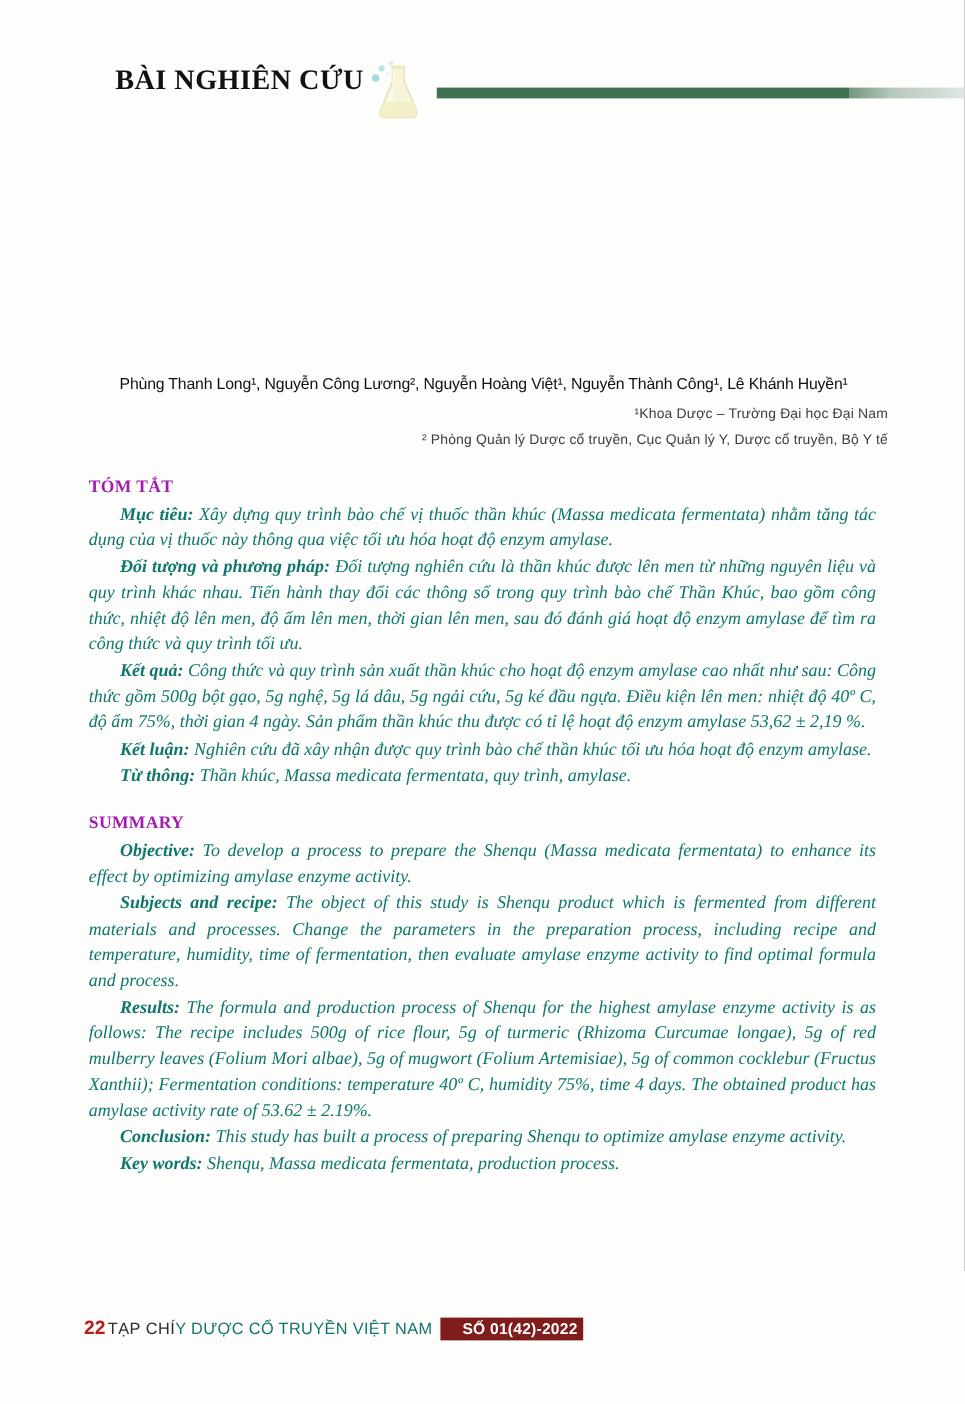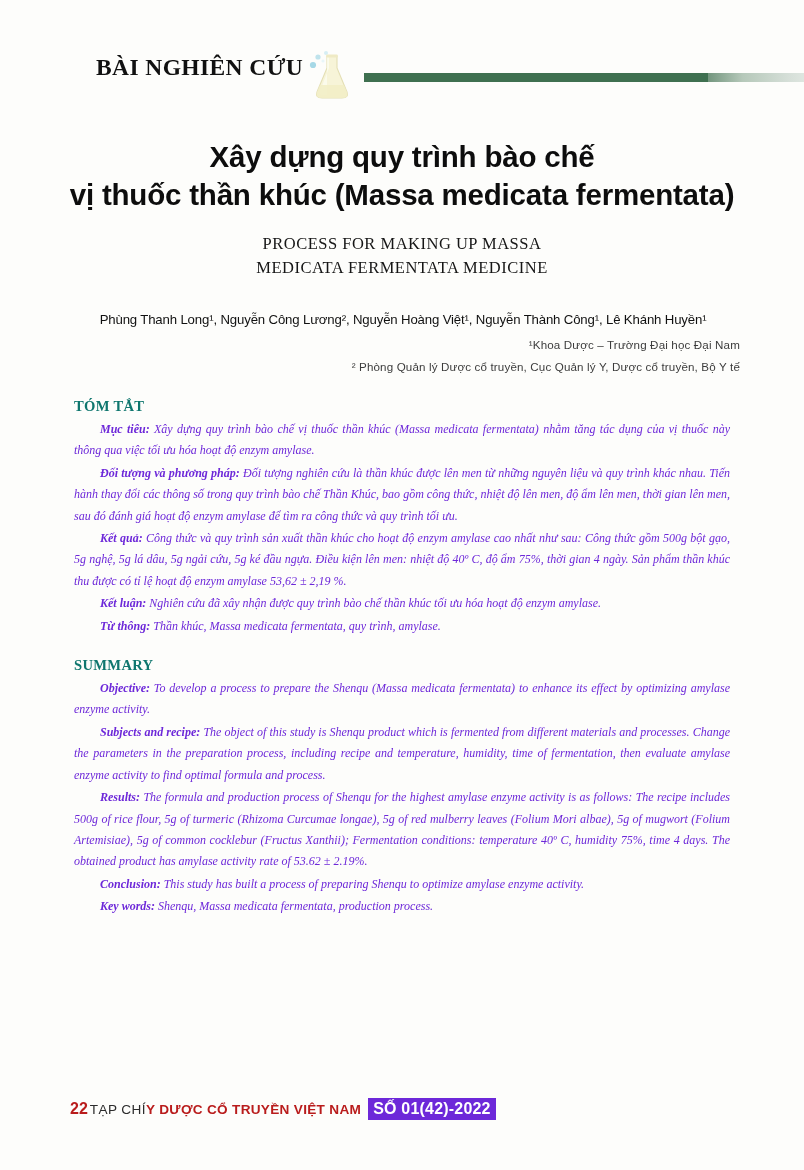--- a/index.html
+++ b/index.html
@@ -121,32 +121,32 @@
     left: 74px;
     width: 656px;
     top: 398px;
   }
   .sec-head {
     font-family: "Liberation Serif", "DejaVu Serif", serif;
     font-weight: bold;
     font-size: 14.6px;
     letter-spacing: 0.3px;
     margin: 0 0 4px 0;
-    color: #0f766e;
+    color: #a21caf;
   }
   .sec-head.summary { margin-top: 20px; }
   p.para {
     margin: 0 0 1px 0;
     text-indent: 26px;
     text-align: justify;
     font-family: "Liberation Serif", "DejaVu Serif", serif;
     font-style: italic;
-    font-size: 12px;
+    font-size: 15px;
     line-height: 21.4px;
-    color: #6d28d9;
+    color: #0f766e;
   }
   p.para b { font-weight: bold; font-style: italic; }
 
   
   .dates {
     position: absolute;
     left: 76px;
     top: 1000px;
   }
   .dates-rule {
@@ -180,33 +180,33 @@
     color: #b91c1c;
     margin-right: 2px;
   }
   .footer-journal {
     font-family: "Liberation Sans", "DejaVu Sans", sans-serif;
     font-size: 13.6px;
     letter-spacing: 0.4px;
     color: #2c2c2c;
   }
   .footer-journal .bold-green {
-    font-weight: bold;
-    color: #b91c1c;
+    font-weight: normal;
+    color: #0f766e;
     letter-spacing: 0.3px;
   }
   .footer-badge {
     margin-left: 7px;
-    background: #6d28d9;
+    background: #7f1d1d;
     color: #ffffff;
     font-family: "Liberation Sans", "DejaVu Sans", sans-serif;
     font-weight: bold;
-    font-size: 16px;
+    font-size: 13px;
     letter-spacing: 0.2px;
-    padding: 3px 5px 3px 5px;
+    padding: 3px 5px 3px 18px;
     line-height: 1;
     display: inline-block;
   }
 </style>
 </head>
 <body>
 
 <div class="page">
 
   <div class="header">
@@ -221,30 +221,20 @@
       <path d="M25 8 L25 20 L15 44 Q13 50 20 50 L40 50 Q47 50 45 44 L35 20 L35 8 Z" fill="#f7f4d8" stroke="#e4dfb4" stroke-width="1.1"></path>
       <path d="M27 9 L27 20 L18 43 Q17 47 21 47 L25 47 L25 9 Z" fill="#fcfbee" opacity="0.85"></path>
       <path d="M18 37 L42 37 L45 44 Q47 50 40 50 L20 50 Q13 50 15 44 Z" fill="#f2eec6" opacity="0.9"></path>
       <rect x="24.2" y="6.5" width="11.6" height="3" rx="1.2" fill="#efeac4"></rect>
     </svg>
 
     <div class="header-rule"></div>
     <div class="header-rule-fade"></div>
   </div>
 
-  <div class="title-block">
-    <div class="title-vi">
-      <div>Xây dựng quy trình bào chế</div>
-      <div>vị thuốc thần khúc (Massa medicata fermentata)</div>
-    </div>
-    <div class="title-en">
-      <div>PROCESS FOR MAKING UP MASSA</div>
-      <div>MEDICATA FERMENTATA MEDICINE</div>
-    </div>
-  </div>
 
   <div class="authors">Phùng Thanh Long¹, Nguyễn Công Lương², Nguyễn Hoàng Việt¹, Nguyễn Thành Công¹, Lê Khánh Huyền¹</div>
   <div class="affil one">¹Khoa Dược – Trường Đại học Đại Nam</div>
   <div class="affil two">² Phòng Quản lý Dược cổ truyền, Cục Quản lý Y, Dược cổ truyền, Bộ Y tế</div>
 
   <div class="body">
 
     <h2 class="sec-head">TÓM TẮT</h2>
 
     <p class="para"><b>Mục tiêu:</b><span> Xây dựng quy trình bào chế vị thuốc thần khúc (Massa medicata fermentata) nhằm tăng tác dụng của vị thuốc này thông qua việc tối ưu hóa hoạt độ enzym amylase.</span></p>

